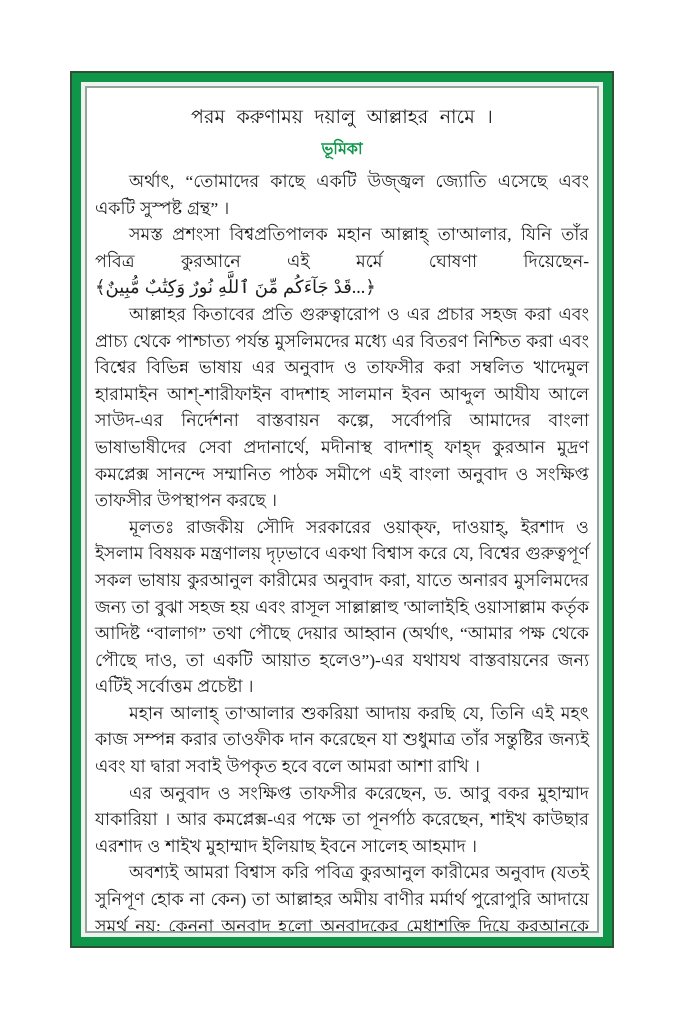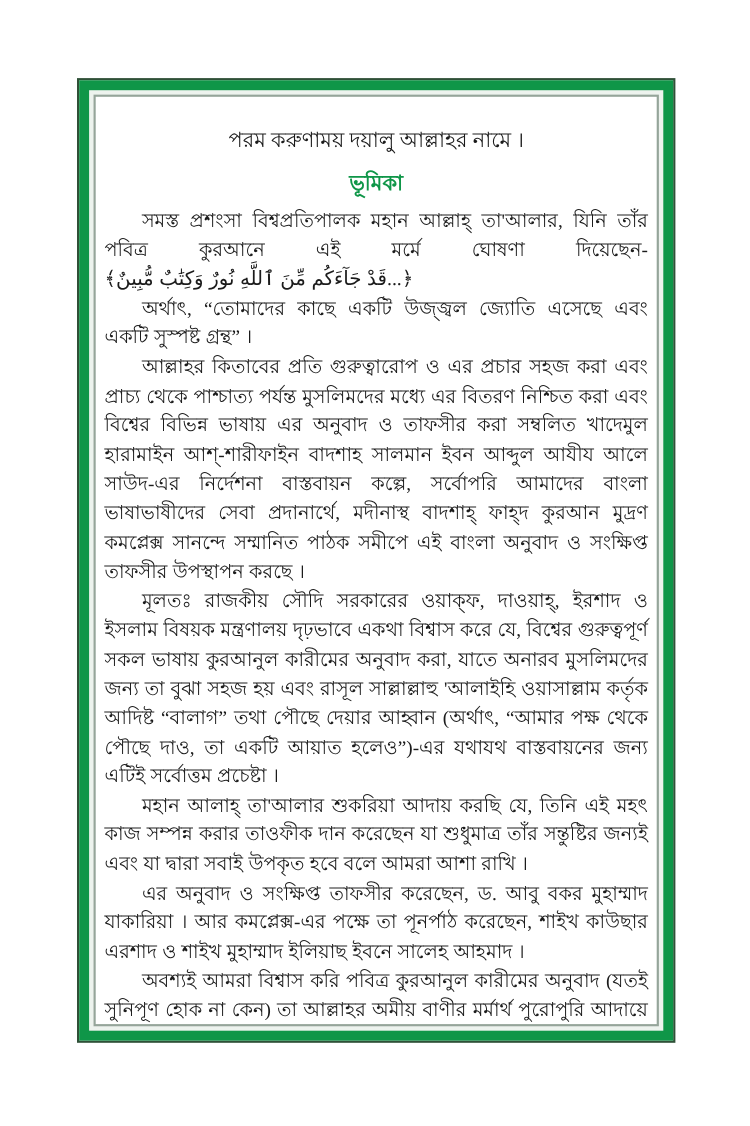--- a/index.html
+++ b/index.html
@@ -32,31 +32,32 @@
   .frame-inner {
     position: absolute;
     inset: 4px;
     box-sizing: border-box;
     border: 2px solid #95a59a;
     background: #ffffff;
     padding: 16px 8px 0 8px;
     overflow: hidden;
   }
   .bismillah {
-    margin: 10px;
+    margin: 0;
     text-align: center;
     font-size: 19px;
     line-height: 29px;
     font-weight: 400;
     color: #1a1a1a;
+    font-family: Liberation Mono, monospace;
   }
   .page-title {
     margin: 1px 0 5px 0;
     text-align: center;
-    font-size: 19px;
+    font-size: 16px;
     line-height: 29px;
     font-weight: 700;
     color: #0f9648;
   }
   .body-text .para {
     margin: 0;
     font-size: 17.5px;
     line-height: 26.6px;
     text-align: justify;
     text-indent: 34px;
@@ -76,23 +77,23 @@
 <div class="page">
   <div class="frame">
     <div class="frame-inner">
 
       <p class="bismillah">পরম করুণাময় দয়ালু আল্লাহর নামে ।</p>
 
       <h1 class="page-title">ভূমিকা</h1>
 
       <div class="body-text">
 
+        <p class="para">অর্থাৎ, “তোমাদের কাছে একটি উজ্জ্বল জ্যোতি এসেছে এবং একটি সুস্পষ্ট গ্রন্থ” ।</p>
+
         <p class="para"><span>সমস্ত প্রশংসা বিশ্বপ্রতিপালক মহান আল্লাহ্ তা'আলার, যিনি তাঁর পবিত্র কুরআনে এই মর্মে ঘোষণা দিয়েছেন- </span><span class="arabic" dir="rtl" lang="ar">﴿...قَدْ جَآءَكُم مِّنَ ٱللَّهِ نُورٌ وَكِتَٰبٌ مُّبِينٌ﴾</span></p>
-
-        <p class="para">অর্থাৎ, “তোমাদের কাছে একটি উজ্জ্বল জ্যোতি এসেছে এবং একটি সুস্পষ্ট গ্রন্থ” ।</p>
 
         <p class="para">আল্লাহর কিতাবের প্রতি গুরুত্বারোপ ও এর প্রচার সহজ করা এবং প্রাচ্য থেকে পাশ্চাত্য পর্যন্ত মুসলিমদের মধ্যে এর বিতরণ নিশ্চিত করা এবং বিশ্বের বিভিন্ন ভাষায় এর অনুবাদ ও তাফসীর করা সম্বলিত খাদেমুল হারামাইন আশ্‌-শারীফাইন বাদশাহ সালমান ইবন আব্দুল আযীয আলে সাউদ-এর নির্দেশনা বাস্তবায়ন কল্পে, সর্বোপরি আমাদের বাংলা ভাষাভাষীদের সেবা প্রদানার্থে, মদীনাস্থ বাদশাহ্‌ ফাহ্‌দ কুরআন মুদ্রণ কমপ্লেক্স সানন্দে সম্মানিত পাঠক সমীপে এই বাংলা অনুবাদ ও সংক্ষিপ্ত তাফসীর উপস্থাপন করছে ।</p>
 
         <p class="para">মূলতঃ রাজকীয় সৌদি সরকারের ওয়াক্‌ফ, দাওয়াহ্‌, ইরশাদ ও ইসলাম বিষয়ক মন্ত্রণালয় দৃঢ়ভাবে একথা বিশ্বাস করে যে, বিশ্বের গুরুত্বপূর্ণ সকল ভাষায় কুরআনুল কারীমের অনুবাদ করা, যাতে অনারব মুসলিমদের জন্য তা বুঝা সহজ হয় এবং রাসূল সাল্লাল্লাহু 'আলাইহি ওয়াসাল্লাম কর্তৃক আদিষ্ট “বালাগ” তথা পৌছে দেয়ার আহ্বান (অর্থাৎ, “আমার পক্ষ থেকে পৌছে দাও, তা একটি আয়াত হলেও”)-এর যথাযথ বাস্তবায়নের জন্য এটিই সর্বোত্তম প্রচেষ্টা ।</p>
 
         <p class="para">মহান আলাহ্‌ তা'আলার শুকরিয়া আদায় করছি যে, তিনি এই মহৎ কাজ সম্পন্ন করার তাওফীক দান করেছেন যা শুধুমাত্র তাঁর সন্তুষ্টির জন্যই এবং যা দ্বারা সবাই উপকৃত হবে বলে আমরা আশা রাখি ।</p>
 
         <p class="para">এর অনুবাদ ও সংক্ষিপ্ত তাফসীর করেছেন, ড. আবু বকর মুহাম্মাদ যাকারিয়া । আর কমপ্লেক্স-এর পক্ষে তা পূনর্পাঠ করেছেন, শাইখ কাউছার এরশাদ ও শাইখ মুহাম্মাদ ইলিয়াছ ইবনে সালেহ আহমাদ ।</p>
 
         <p class="para">অবশ্যই আমরা বিশ্বাস করি পবিত্র কুরআনুল কারীমের অনুবাদ (যতই সুনিপূণ হোক না কেন) তা আল্লাহর অমীয় বাণীর মর্মার্থ পুরোপুরি আদায়ে সমর্থ নয়; কেননা অনুবাদ হলো অনুবাদকের মেধাশক্তি দিয়ে কুরআনকে বুঝার প্রয়াস মাত্র, যার মধ্যে মানবীয় ভুল-ক্রটি, অপূর্ণতা থাকা বিচিত্র কিছু নয় ।</p>

